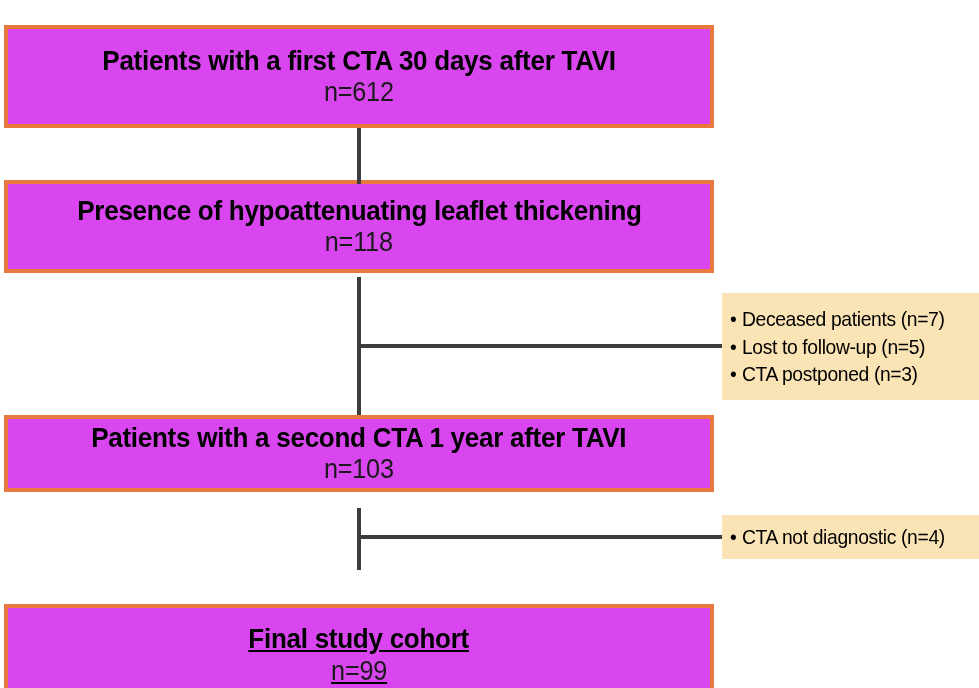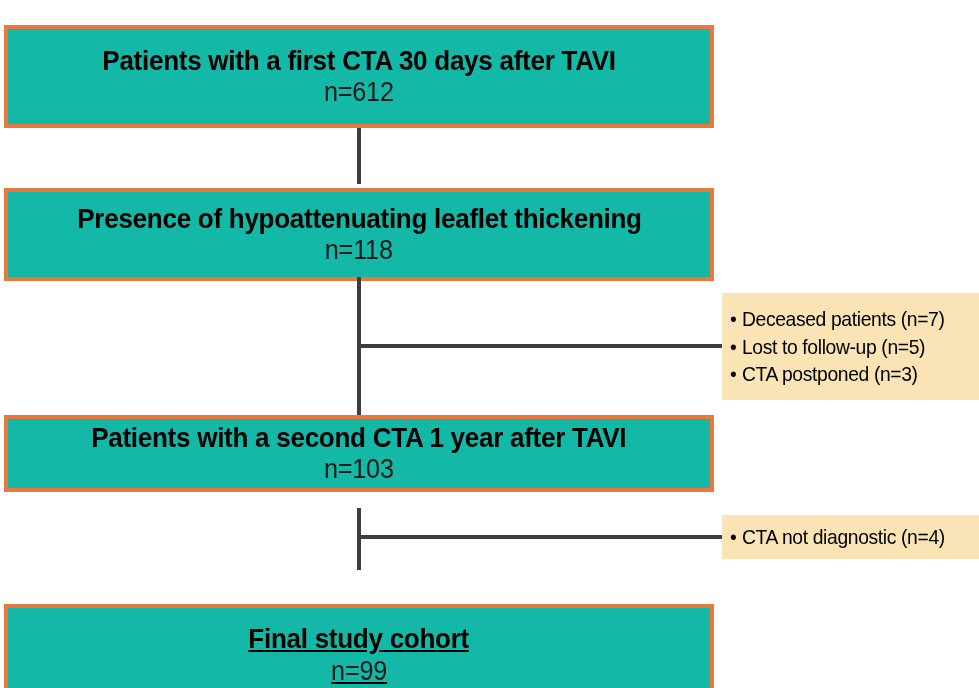--- a/index.html
+++ b/index.html
@@ -17,21 +17,21 @@
     background: #ffffff;
     overflow: hidden;
   }
 
   
   .node-box {
     position: absolute;
     left: 4px;
     width: 710px;
     box-sizing: border-box;
-    background: #14b8a6;
+    background: #d946ef;
     border: 4px solid #e8783c;
     display: flex;
     flex-direction: column;
     align-items: center;
     justify-content: center;
     text-align: center;
   }
   .node-title {
     font-family: "Liberation Sans", sans-serif;
     font-weight: bold;
@@ -46,21 +46,21 @@
     font-family: "Liberation Sans", sans-serif;
     font-weight: normal;
     font-size: 28px;
     line-height: 1.15;
     color: #1a1a1a;
     letter-spacing: -0.2px;
     transform: scaleX(0.90);
   }
 
   #box-1 { top: 25px;  height: 103px; }
-  #box-2 { top: 188px; height: 93px;  }
+  #box-2 { top: 180px; height: 93px;  }
   #box-3 { top: 415px; height: 77px;  }
   #box-4 { top: 604px; height: 102px; text-decoration: underline; }
 
   
   .exclusion-box {
     position: absolute;
     left: 722px;
     width: 257px;
     box-sizing: border-box;
     background: #fae3b4;

